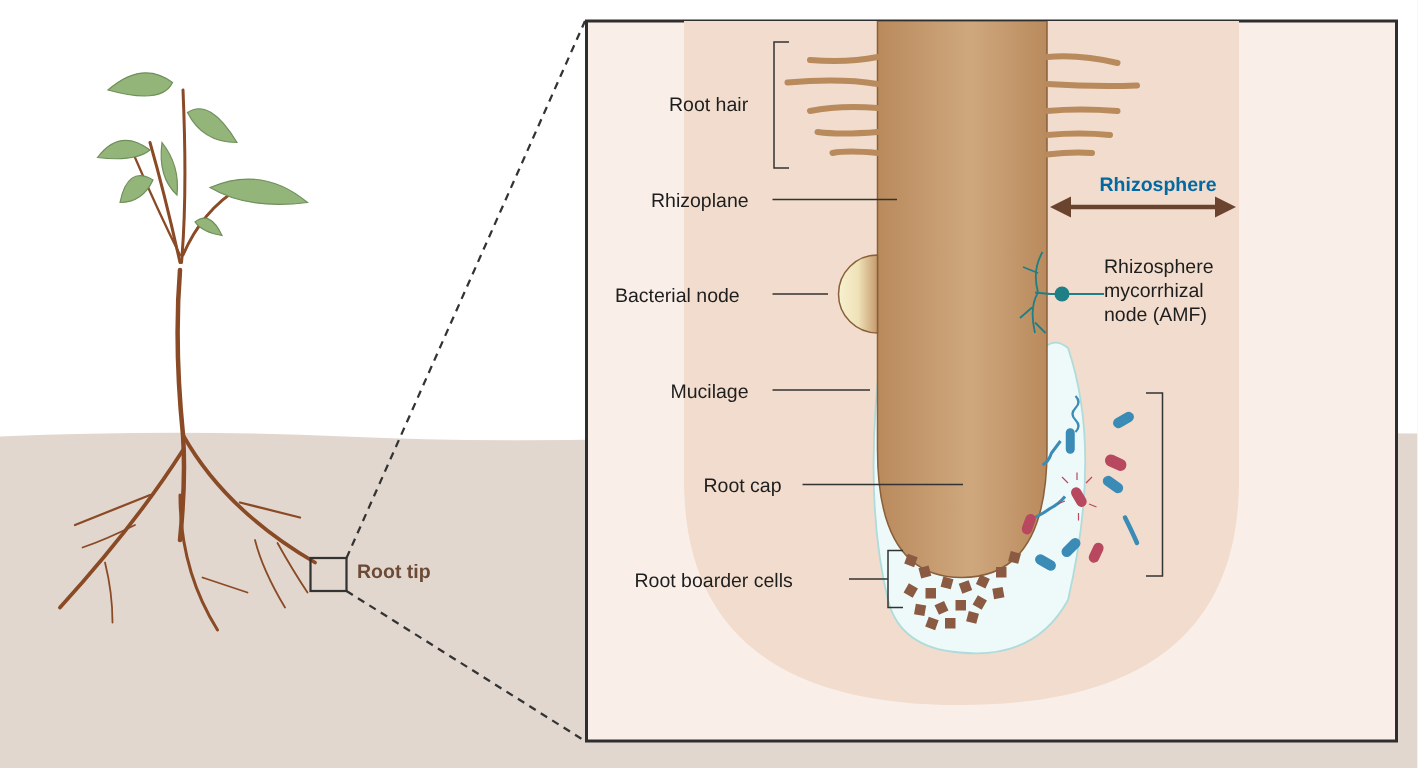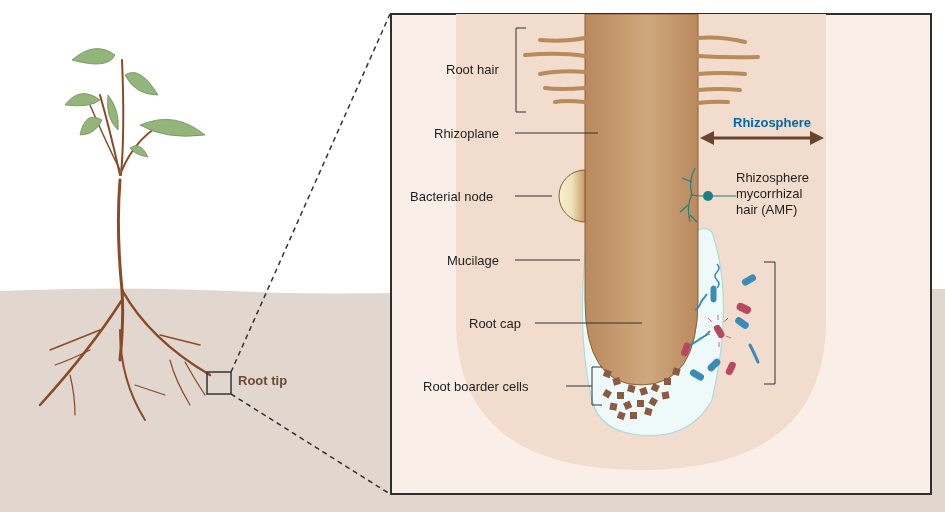--- a/index.html
+++ b/index.html
@@ -162,16 +162,16 @@
 <span class="lbl" style="left:410px;top:189px;text-align:center;">Bacterial node</span>
 <span class="lbl" style="left:447px;top:253px;">Mucilage</span>
 <span class="lbl" style="left:469px;top:316px;text-align:center;">Root cap</span>
 <span class="lbl" style="left:423px;top:379px;">Root boarder cells</span>
 
 <span class="rhizo">Rhizosphere</span>
 
 <div class="amf">
   <div>Rhizosphere</div>
   <div>mycorrhizal</div>
-  <div>hair (AMF)</div>
+  <div>node (AMF)</div>
 </div>
 
 </div>
 
 </body></html>

